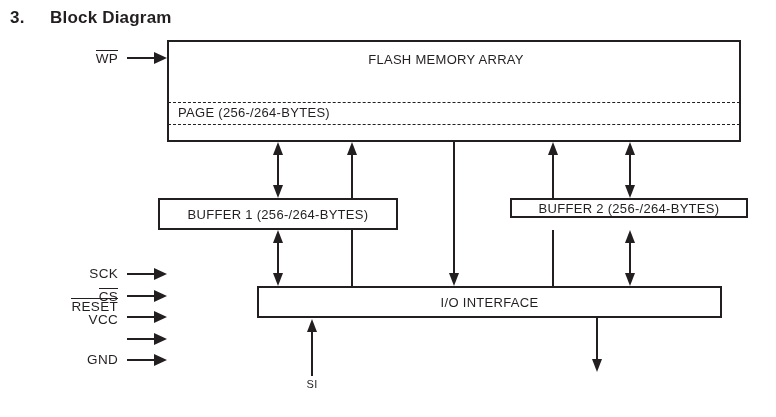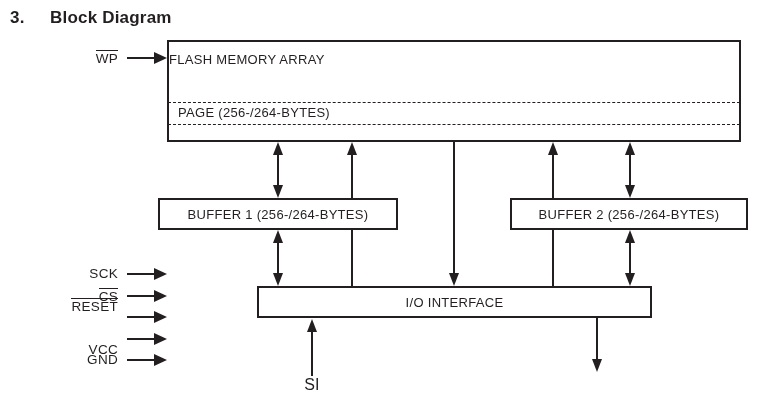--- a/index.html
+++ b/index.html
@@ -13,35 +13,35 @@
     position: absolute; left: 10px; top: 8px;
     font-size: 17px; font-weight: bold; letter-spacing: 0.2px;
     display: flex;
   }
   .title .num { width: 40px; }
   .box {
     position: absolute; border: 2px solid var(--ink); background: var(--bg);
     font-size: 13px; letter-spacing: 0.3px; color: var(--ink);
   }
   .cbox { display: flex; align-items: center; justify-content: center; }
-  .flash-label { position: absolute; left: 0; right: 16px; top: 10px; text-align: left; }
+  .flash-label { position: absolute; left: 0; right: 16px; top: 10px; text-align: center; }
   .page-label { position: absolute; left: 9px; top: 63px; }
   .dash { position: absolute; left: -1px; right: -1px; height: 0; border-top: 1.5px dashed var(--ink); }
   .vline, .hline { position: absolute; background: var(--ink); }
   .vline { width: 2px; }
   .hline { height: 1.6px; }
   .tri { position: absolute; width: 0; height: 0; }
   .tri-up   { border-left: 5.5px solid transparent; border-right: 5.5px solid transparent; border-bottom: 13px solid var(--ink); }
   .tri-down { border-left: 5.5px solid transparent; border-right: 5.5px solid transparent; border-top: 13px solid var(--ink); }
   .tri-right{ border-top: 6px solid transparent; border-bottom: 6px solid transparent; border-left: 13px solid var(--ink); }
   .siglabel {
     position: absolute; font-size: 13.5px; letter-spacing: 0.3px;
     width: 80px; text-align: right; line-height: 16px;
   }
-  .pinlabel { position: absolute; font-size: 16px; letter-spacing: 0.3px; width: 28px; text-align: center; line-height: 15px; }
+  .pinlabel { position: absolute; font-size: 11px; letter-spacing: 0.3px; width: 28px; text-align: center; line-height: 15px; }
   .ov { display: inline-block; border-top: 1.6px solid var(--ink); padding-top: 1px; line-height: 1.1; }
 </style>
 </head>
 <body>
 
 <div id="stage">
 
   <div class="title">
     <span class="num">3.</span>
     <span>Block Diagram</span>
@@ -51,25 +51,25 @@
     <div class="flash-label">FLASH MEMORY ARRAY</div>
     <div class="dash" style="top:60px;"></div>
     <div class="page-label">PAGE (256-/264-BYTES)</div>
     <div class="dash" style="top:82px;"></div>
   </div>
 
   <div class="box cbox" style="left:158px; top:198px; width:240px; height:32px;">
     <span>BUFFER 1 (256-/264-BYTES)</span>
   </div>
 
-  <div class="box cbox" style="left:510px; top:198px; width:238px; height:32px;">
+  <div class="box cbox" style="left:510px; top:198px; width:238px; height:20px;">
     <span>BUFFER 2 (256-/264-BYTES)</span>
   </div>
 
-  <div class="box cbox" style="left:257px; top:286px; width:395px; height:32px;">
+  <div class="box cbox" style="left:257px; top:286px; width:465px; height:32px;">
     <span>I/O INTERFACE</span>
   </div>
 
   <div class="tri tri-up" style="left:272.5px; top:142px;"></div>
   <div class="vline" style="left:277px; top:150px; height:40px;"></div>
   <div class="tri tri-down" style="left:272.5px; top:185px;"></div>
 
   <div class="tri tri-up" style="left:272.5px; top:230px;"></div>
   <div class="vline" style="left:277px; top:238px; height:40px;"></div>
   <div class="tri tri-down" style="left:272.5px; top:273px;"></div>
@@ -110,21 +110,21 @@
   </div>
   <div class="hline" style="left:127px; top:295px; width:28px;"></div>
   <div class="tri tri-right" style="left:154px; top:290px;"></div>
 
   <div class="siglabel" style="left:38px; top:298px;">
     <span class="ov">RESET</span>
   </div>
   <div class="hline" style="left:127px; top:316px; width:28px;"></div>
   <div class="tri tri-right" style="left:154px; top:311px;"></div>
 
-  <div class="siglabel" style="left:38px; top:342px;">
+  <div class="siglabel" style="left:38px; top:312px;">
     <span>VCC</span>
   </div>
   <div class="hline" style="left:127px; top:338px; width:28px;"></div>
   <div class="tri tri-right" style="left:154px; top:333px;"></div>
 
   <div class="siglabel" style="left:38px; top:352px;">
     <span>GND</span>
   </div>
   <div class="hline" style="left:127px; top:359px; width:28px;"></div>
   <div class="tri tri-right" style="left:154px; top:354px;"></div>

